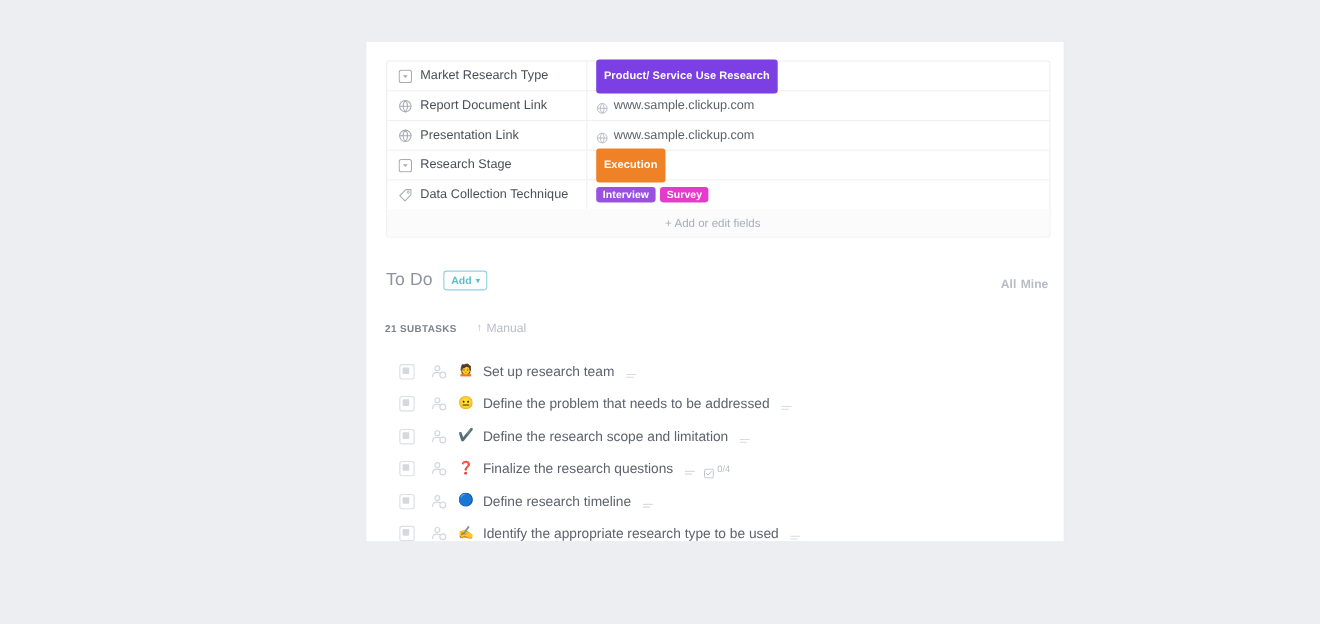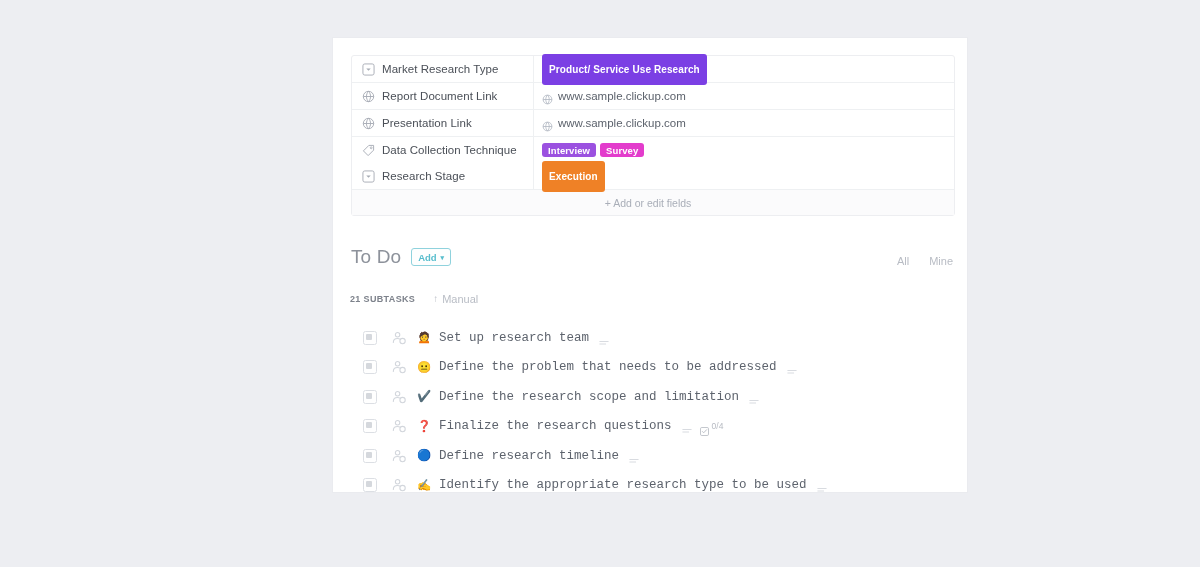--- a/index.html
+++ b/index.html
@@ -138,21 +138,21 @@
   
   .todo-head {
     position: absolute;
     left: 18px;
     top: 208px;
     width: 604px;
     display: flex;
     align-items: center;
   }
   .todo-title {
-    font-size: 19px;
+    font-size: 16px;
     color: #8d929b;
     font-weight: normal;
     letter-spacing: 0.1px;
   }
   .add-btn {
     margin-left: 10px;
     display: inline-flex;
     align-items: center;
     gap: 4px;
     height: 16px;
@@ -168,23 +168,24 @@
   }
   .add-btn .caret {
     font-size: 7px;
     line-height: 1;
     color: #57bdcd;
   }
   .todo-head-right {
     margin-left: auto;
     display: flex;
     align-items: center;
-    gap: 20px;
+    gap: 4px;
     padding-right: 2px;
     transform: translateY(4px);
+    font-weight: bold;
   }
   .filter-link {
     font-size: 11px;
     color: #b8bcc4;
     cursor: pointer;
   }
 
   
   .subtasks-bar {
     position: absolute;
@@ -256,21 +257,20 @@
     font-size: 11.5px;
     line-height: 1;
     text-align: center;
     flex: 0 0 auto;
   }
   .st-name {
     margin-left: 8px;
     font-size: 12.5px;
     color: #5d636d;
     white-space: nowrap;
-    font-family: Liberation Mono, monospace;
   }
   .st-desc-icon {
     margin-left: 10px;
     width: 10px;
     height: 8px;
     flex: 0 0 auto;
     color: #d8dbe0;
   }
   .st-checklist {
     margin-left: 8px;
@@ -345,48 +345,48 @@
               <svg width="11" height="11" viewBox="0 0 14 14" fill="none">
                 <circle cx="7" cy="7" r="5.6" stroke="#b4b9c4" stroke-width="1.1"></circle>
                 <path d="M1.4 7h11.2M7 1.4c1.5 1.6 2.2 3.5 2.2 5.6S8.5 10.9 7 12.6C5.5 10.9 4.8 9.1 4.8 7S5.5 3 7 1.4z" stroke="#b4b9c4" stroke-width="1.1"></path>
               </svg>
             </span>
             <span class="link-text">www.sample.clickup.com</span>
           </span>
         </div>
       </div>
 
+      <div class="field-row">
+        <div class="field-label">
+          <span class="fi">
+            <svg width="13" height="13" viewBox="0 0 14 14" fill="none">
+              <rect x="1" y="1" width="12" height="12" rx="2" stroke="#a6abb4" stroke-width="1"></rect>
+              <path d="M4.6 5.8 L7 8.4 L9.4 5.8 Z" fill="#a6abb4"></path>
+            </svg>
+          </span>
+          <span class="lbl-text">Research Stage</span>
+        </div>
+        <div class="field-value">
+          <span class="pill big" style="background:#ef8126">Execution</span>
+        </div>
+      </div>
+
       <div class="field-row" style="border-bottom:none">
         <div class="field-label">
           <span class="fi">
             <svg width="13" height="13" viewBox="0 0 14 14" fill="none">
               <path d="M7.4 1.5H12.5V6.6L6.6 12.5 1.5 7.4 7.4 1.5Z" stroke="#a6abb4" stroke-width="1" stroke-linejoin="round"></path>
               <circle cx="9.9" cy="4.1" r="1" stroke="#a6abb4" stroke-width="0.9"></circle>
             </svg>
           </span>
           <span class="lbl-text">Data Collection Technique</span>
         </div>
         <div class="field-value">
           <span class="pill" style="background:#9b51e0">Interview</span>
           <span class="pill" style="background:#e33ccc">Survey</span>
-        </div>
-      </div>
-
-      <div class="field-row">
-        <div class="field-label">
-          <span class="fi">
-            <svg width="13" height="13" viewBox="0 0 14 14" fill="none">
-              <rect x="1" y="1" width="12" height="12" rx="2" stroke="#a6abb4" stroke-width="1"></rect>
-              <path d="M4.6 5.8 L7 8.4 L9.4 5.8 Z" fill="#a6abb4"></path>
-            </svg>
-          </span>
-          <span class="lbl-text">Research Stage</span>
-        </div>
-        <div class="field-value">
-          <span class="pill big" style="background:#ef8126">Execution</span>
         </div>
       </div>
 
       <div class="fields-footer">
         <span class="add-edit-fields">+ Add or edit fields</span>
       </div>
     </div>
 
     <div class="todo-head">
       <span class="todo-title">To Do</span>

